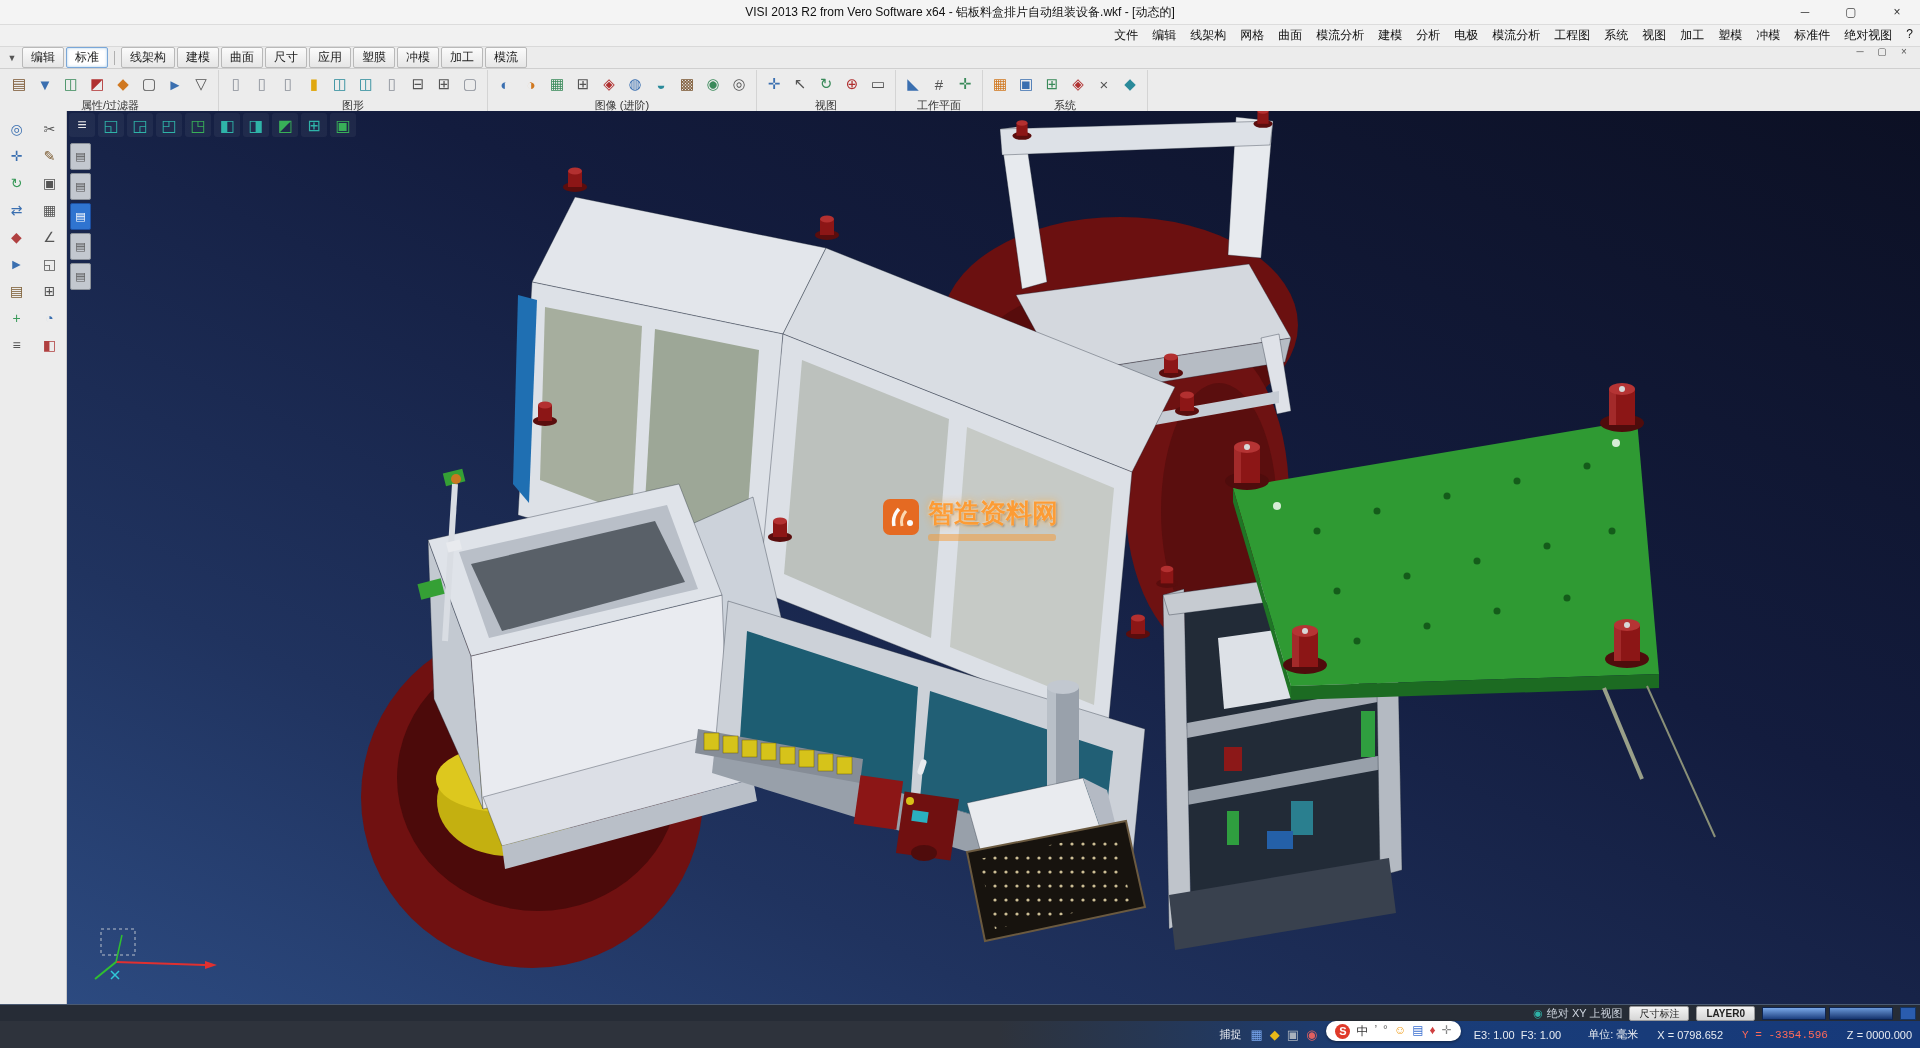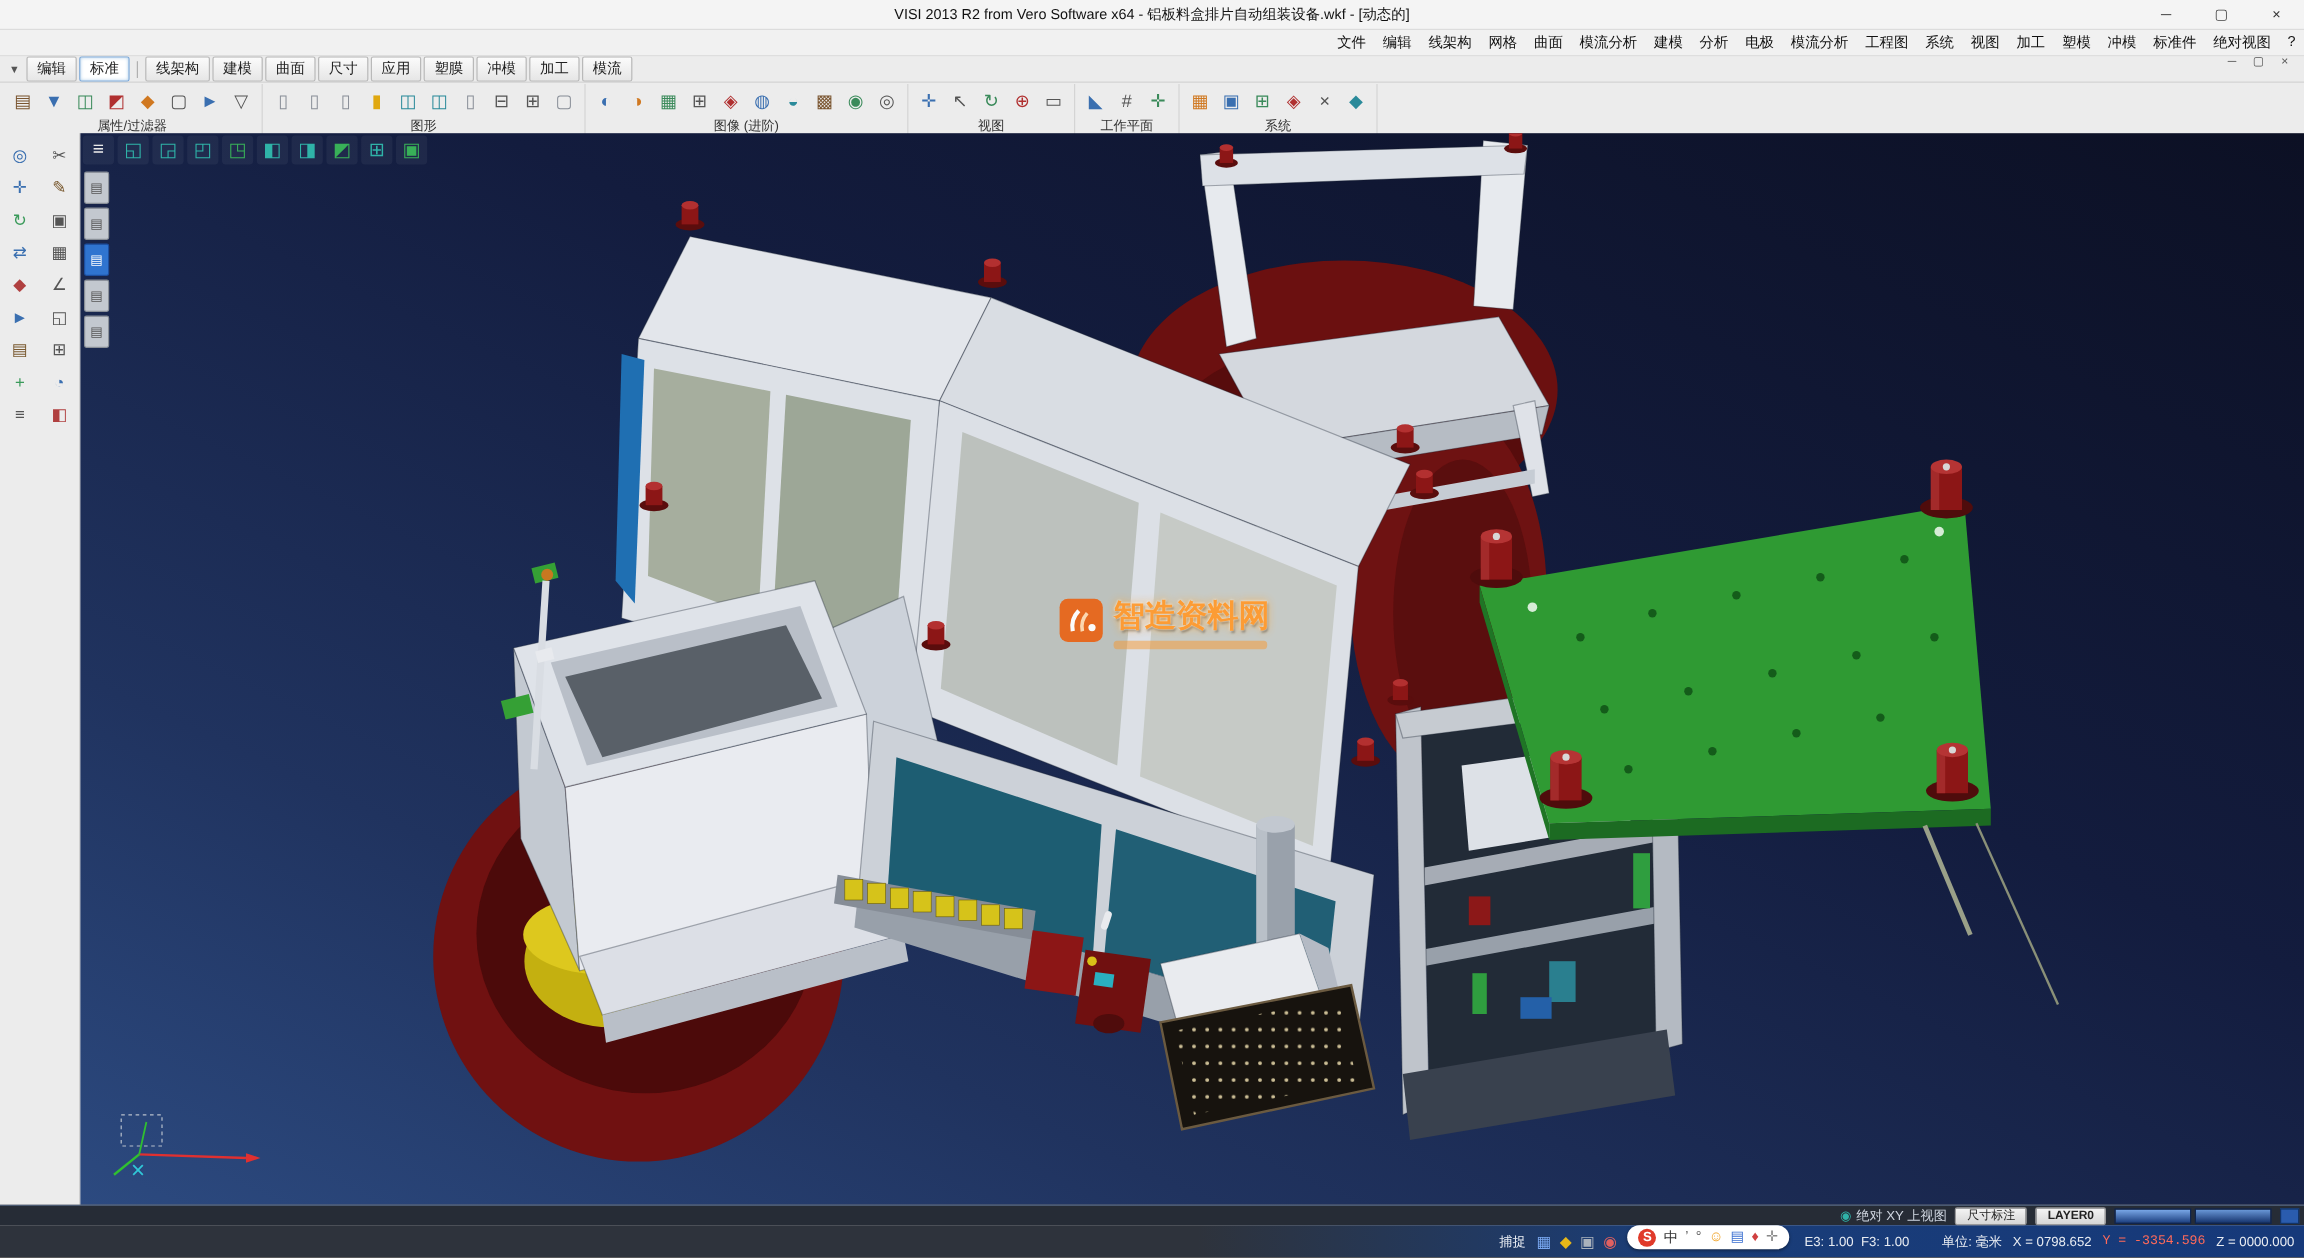--- a/index.html
+++ b/index.html
@@ -76,21 +76,21 @@
   .sb-snap{color:#e8ecf2;}
   .sb-icons{display:flex;gap:7px;}
   .sb-icon{font-size:13px;}
   .ime{height:20px;background:#fff;border-radius:10px;display:flex;align-items:center;
        padding:0 9px;gap:6px;box-shadow:0 1px 3px rgba(0,0,0,.45);margin-top:-7px;z-index:5;}
   .ime-logo{width:15px;height:15px;border-radius:50%;background:#e03a2a;color:#fff;font-weight:bold;
             font-size:11px;display:flex;align-items:center;justify-content:center;}
   .ime-item{font-size:12px;}
   .sb-scale{margin-left:4px;white-space:pre;}
   .sb-units{margin-left:18px;}
-  .sb-coord{white-space:pre;}
+  .sb-coord{margin-left:10px;white-space:pre;}
   .sb-coord.y{color:#ff6a5a;font-family:Liberation Mono, monospace;}
   svg .f{stroke:rgba(25,35,50,.35);stroke-width:1;}
 </style>
 </head>
 <body>
 
 <div class="root">
 
   <div class="titlebar">
     <div class="title-text">VISI 2013 R2 from Vero Software x64 - 铝板料盒排片自动组装设备.wkf - [动态的]</div>

